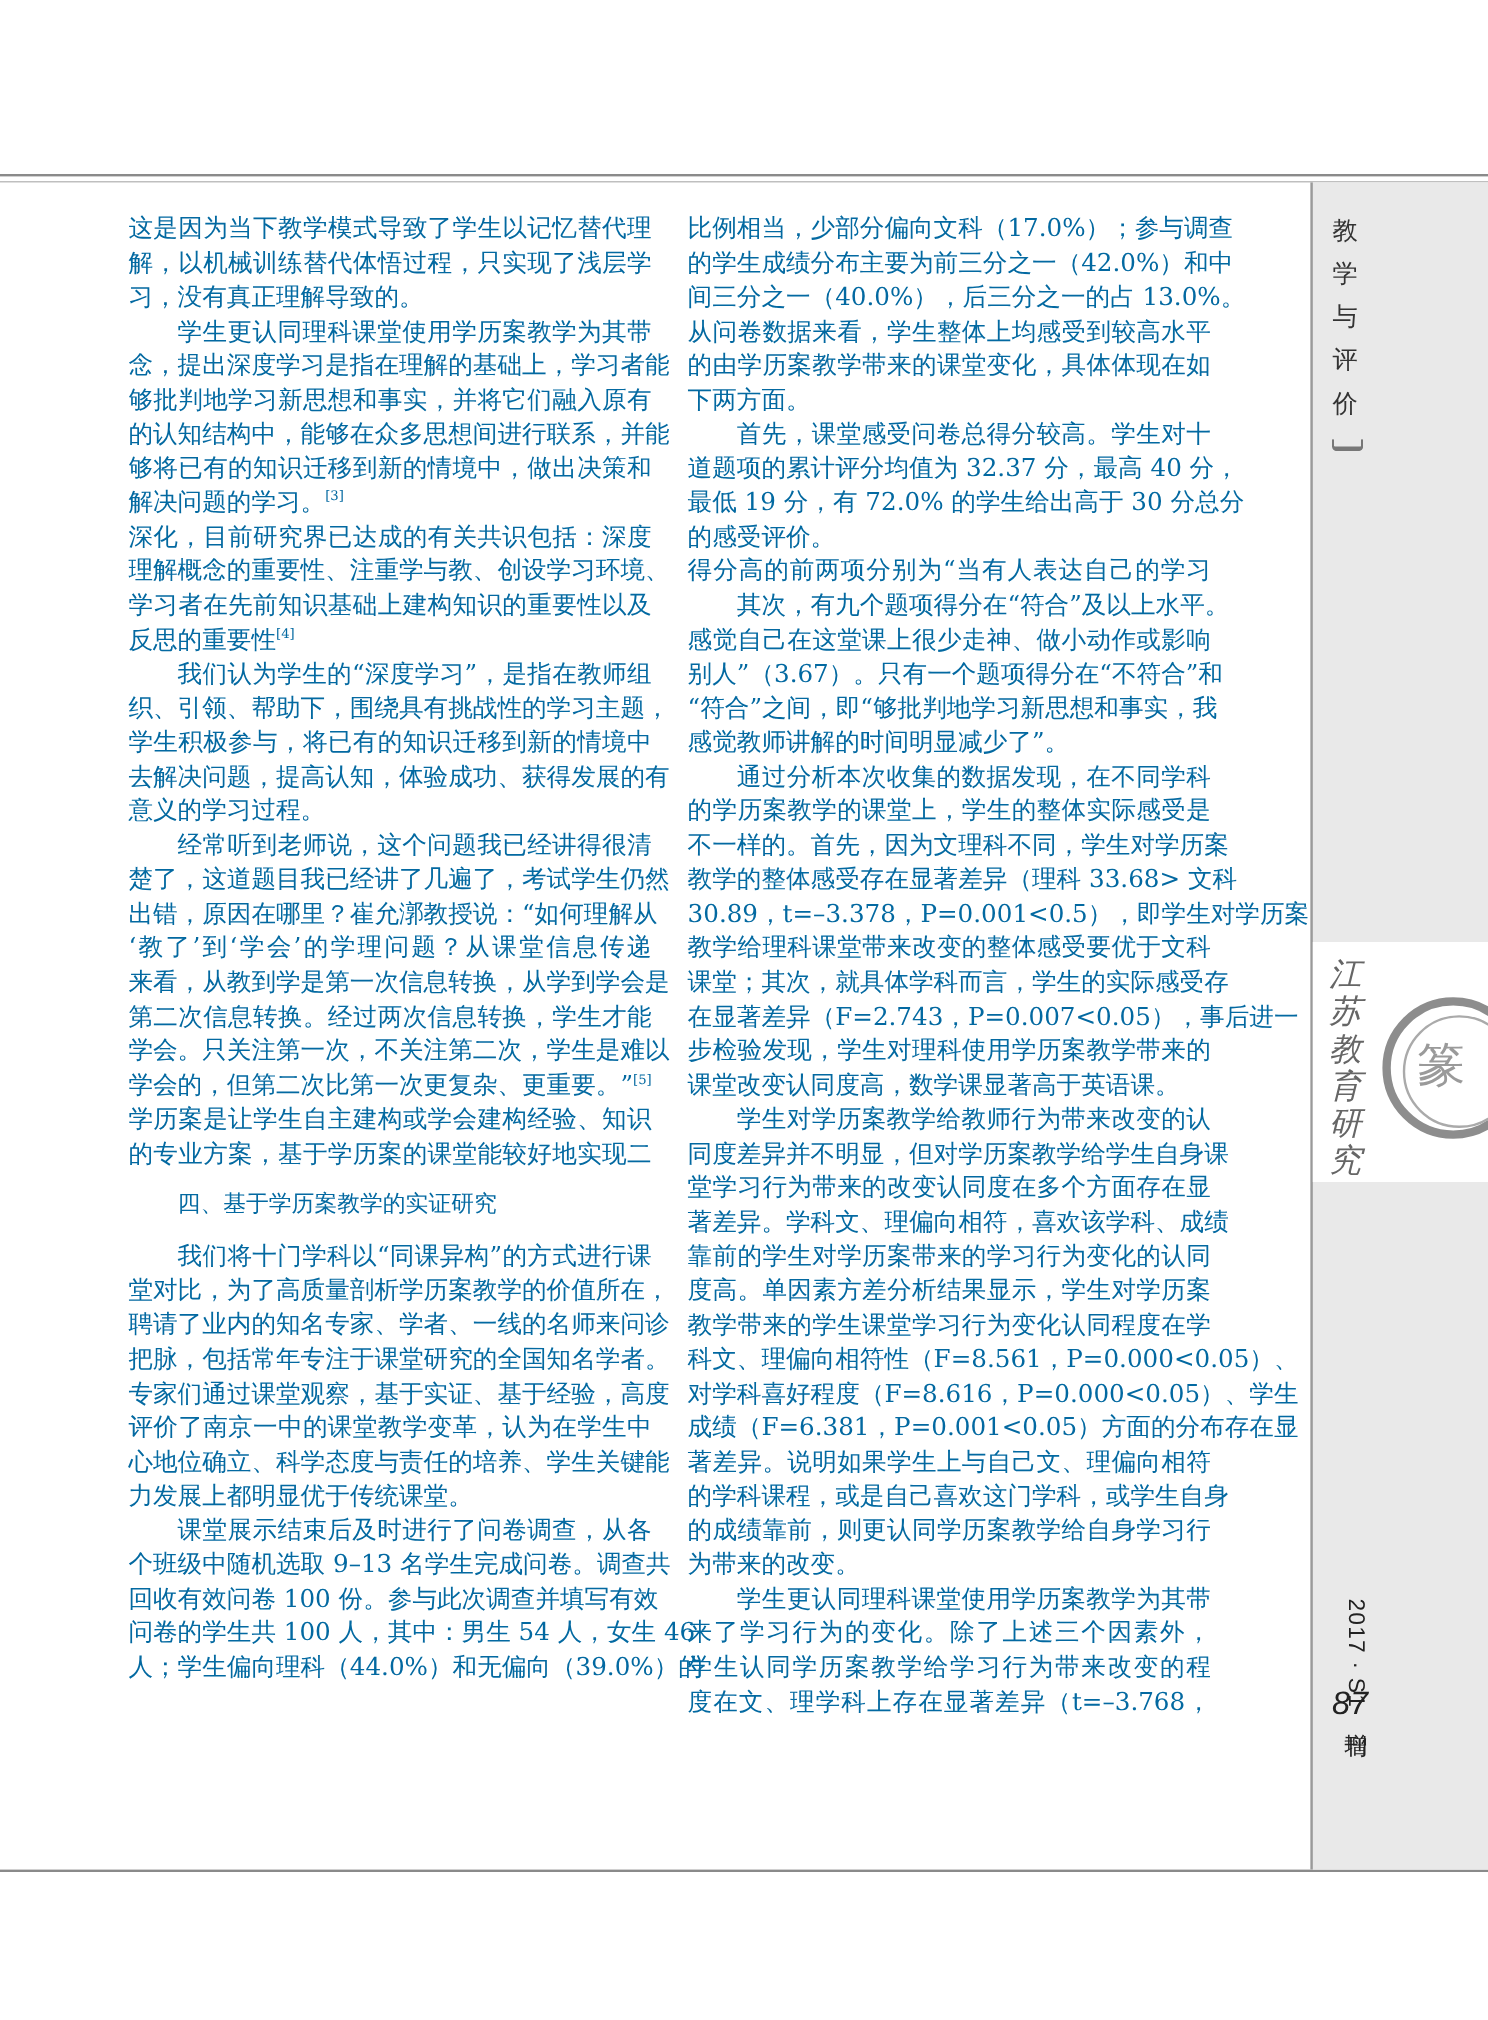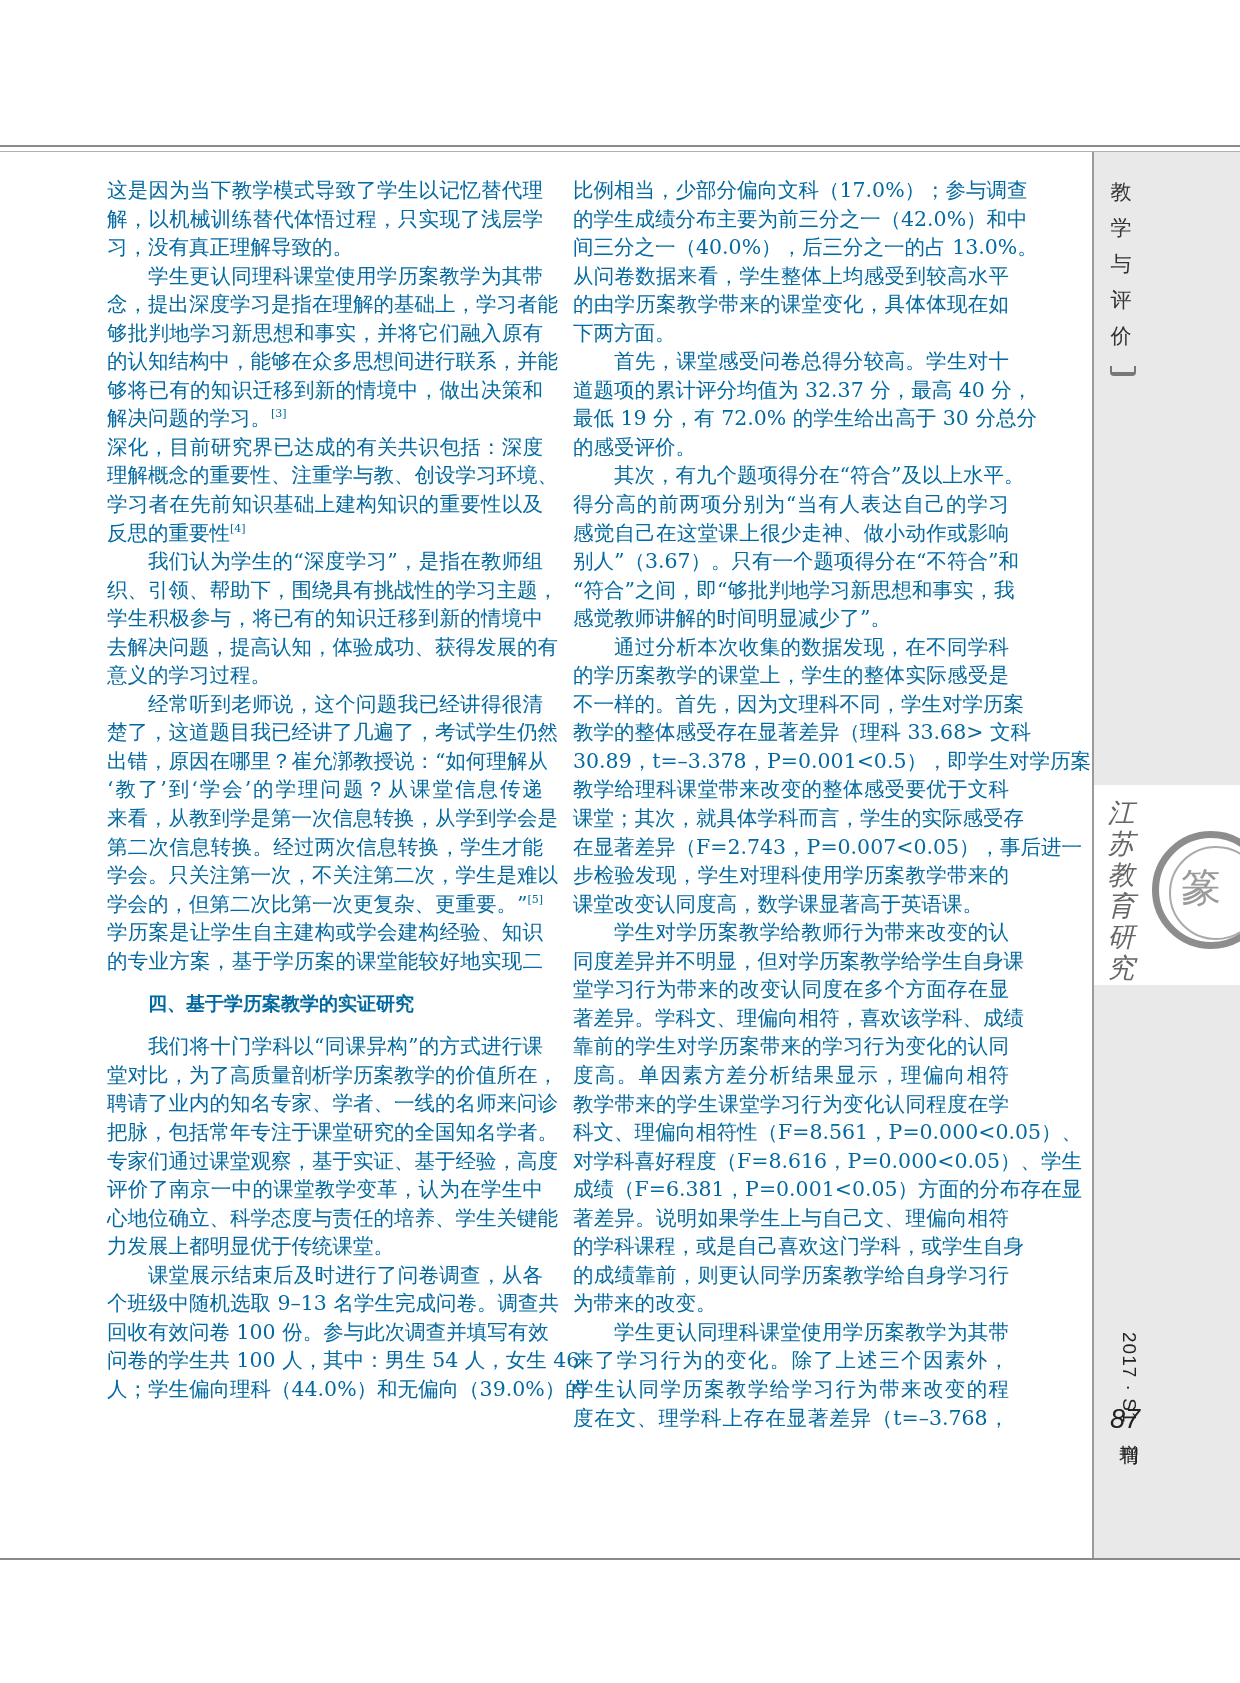--- a/index.html
+++ b/index.html
@@ -61,21 +61,21 @@
 
   .column {
     position: absolute; top: 176px; width: 436px;
     font-size: 20.5px; line-height: 28.55px; color: #0369a1;
   }
   .col-left { left: 107px; }
   .col-right { left: 573px; }
   .line { display: block; height: 28.55px; white-space: nowrap; text-align: justify; text-align-last: justify; }
   .line.last { text-align-last: left; }
   .line.indent { padding-left: 41px; }
-  .heading { display: block; height: 57px; line-height: 57px; padding-left: 41px; font-weight: bold; font-family: "DejaVu Sans", sans-serif; font-size: 19px; }
+  .heading { display: block; height: 57px; line-height: 57px; padding-left: 41px; font-weight: normal; font-family: "DejaVu Sans", sans-serif; font-size: 19px; }
   sup { font-size: 11px; line-height: 0; vertical-align: 8px; }
 </style>
 </head>
 <body>
 
 <div class="rule-top1"></div>
 <div class="rule-top2"></div>
 <div class="rule-bottom"></div>
 
 <div class="column col-left" id="col-left">
@@ -126,42 +126,42 @@
     <span class="line"><span>比例相当，少部分偏向文科（17.0%）；参与调查</span></span>
     <span class="line"><span>的学生成绩分布主要为前三分之一（42.0%）和中</span></span>
     <span class="line"><span>间三分之一（40.0%），后三分之一的占 13.0%。</span></span>
     <span class="line"><span>从问卷数据来看，学生整体上均感受到较高水平</span></span>
     <span class="line"><span>的由学历案教学带来的课堂变化，具体体现在如</span></span>
     <span class="line last"><span>下两方面。</span></span>
     <span class="line indent"><span>首先，课堂感受问卷总得分较高。学生对十</span></span>
     <span class="line"><span>道题项的累计评分均值为 32.37 分，最高 40 分，</span></span>
     <span class="line"><span>最低 19 分，有 72.0% 的学生给出高于 30 分总分</span></span>
     <span class="line last"><span>的感受评价。</span></span>
+    <span class="line"><span>得分高的前两项分别为“当有人表达自己的学习</span></span>
     <span class="line indent"><span>其次，有九个题项得分在“符合”及以上水平。</span></span>
-    <span class="line"><span>得分高的前两项分别为“当有人表达自己的学习</span></span>
     <span class="line"><span>感觉自己在这堂课上很少走神、做小动作或影响</span></span>
     <span class="line"><span>别人”（3.67）。只有一个题项得分在“不符合”和</span></span>
     <span class="line"><span>“符合”之间，即“够批判地学习新思想和事实，我</span></span>
     <span class="line last"><span>感觉教师讲解的时间明显减少了”。</span></span>
     <span class="line indent"><span>通过分析本次收集的数据发现，在不同学科</span></span>
     <span class="line"><span>的学历案教学的课堂上，学生的整体实际感受是</span></span>
     <span class="line"><span>不一样的。首先，因为文理科不同，学生对学历案</span></span>
     <span class="line"><span>教学的整体感受存在显著差异（理科 33.68&gt; 文科</span></span>
     <span class="line"><span>30.89，t=–3.378，P=0.001&lt;0.5），即学生对学历案</span></span>
     <span class="line"><span>教学给理科课堂带来改变的整体感受要优于文科</span></span>
     <span class="line"><span>课堂；其次，就具体学科而言，学生的实际感受存</span></span>
     <span class="line"><span>在显著差异（F=2.743，P=0.007&lt;0.05），事后进一</span></span>
     <span class="line"><span>步检验发现，学生对理科使用学历案教学带来的</span></span>
     <span class="line last"><span>课堂改变认同度高，数学课显著高于英语课。</span></span>
     <span class="line indent"><span>学生对学历案教学给教师行为带来改变的认</span></span>
     <span class="line"><span>同度差异并不明显，但对学历案教学给学生自身课</span></span>
     <span class="line"><span>堂学习行为带来的改变认同度在多个方面存在显</span></span>
     <span class="line"><span>著差异。学科文、理偏向相符，喜欢该学科、成绩</span></span>
     <span class="line"><span>靠前的学生对学历案带来的学习行为变化的认同</span></span>
-    <span class="line"><span>度高。单因素方差分析结果显示，理偏向相符</span></span>
+    <span class="line"><span>度高。单因素方差分析结果显示，学生对学历案</span></span>
     <span class="line"><span>教学带来的学生课堂学习行为变化认同程度在学</span></span>
     <span class="line"><span>科文、理偏向相符性（F=8.561，P=0.000&lt;0.05）、</span></span>
     <span class="line"><span>对学科喜好程度（F=8.616，P=0.000&lt;0.05）、学生</span></span>
     <span class="line"><span>成绩（F=6.381，P=0.001&lt;0.05）方面的分布存在显</span></span>
     <span class="line"><span>著差异。说明如果学生上与自己文、理偏向相符</span></span>
     <span class="line"><span>的学科课程，或是自己喜欢这门学科，或学生自身</span></span>
     <span class="line"><span>的成绩靠前，则更认同学历案教学给自身学习行</span></span>
     <span class="line last"><span>为带来的改变。</span></span>
     <span class="line indent"><span>学生更认同理科课堂使用学历案教学为其带</span></span>
     <span class="line"><span>来了学习行为的变化。除了上述三个因素外，</span></span>

